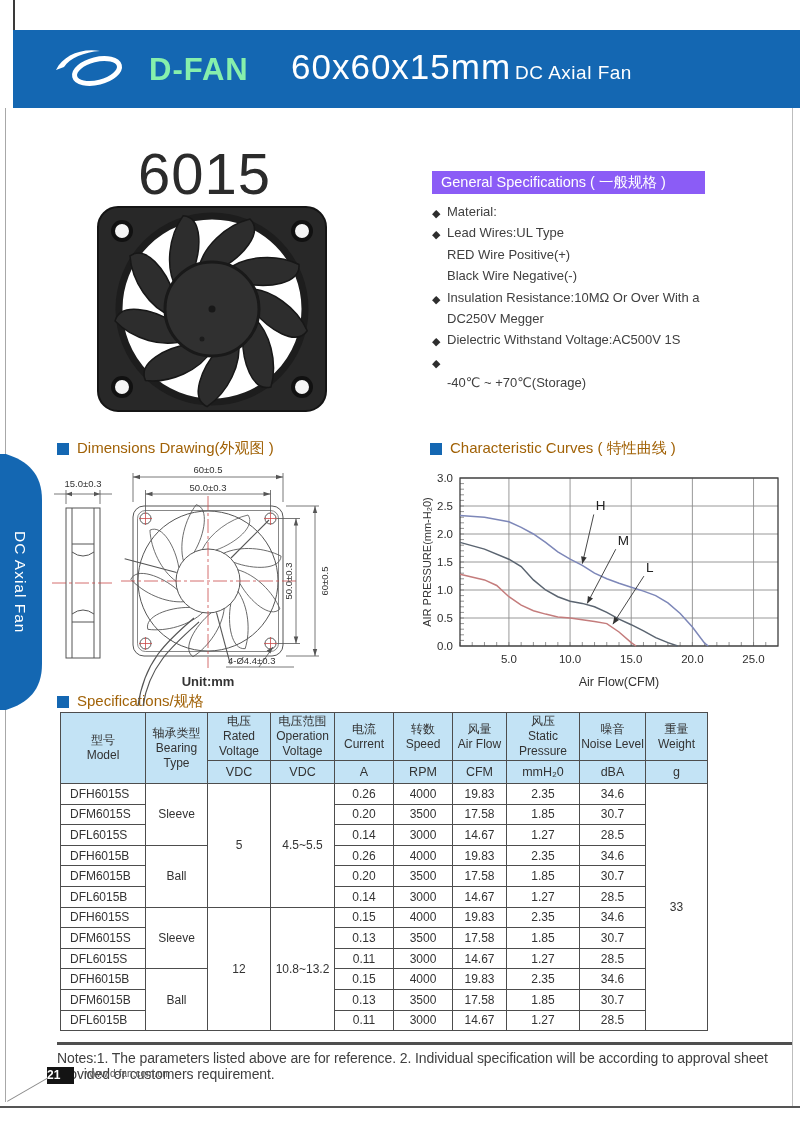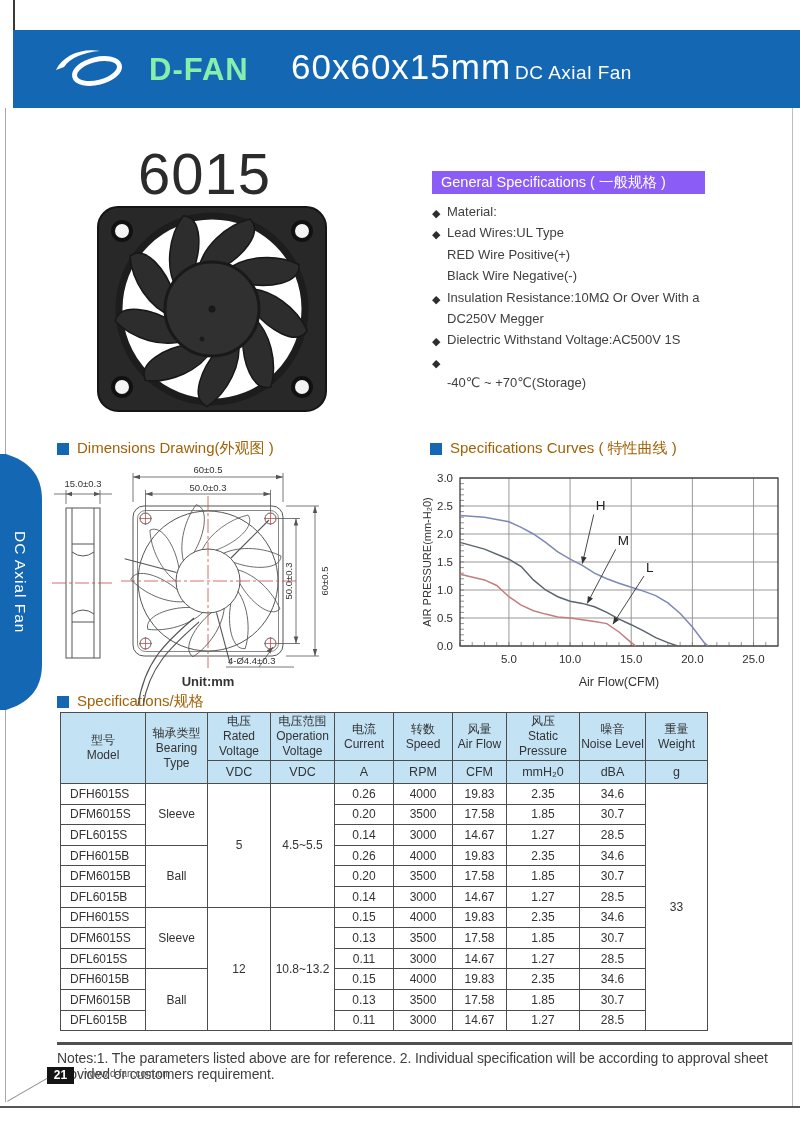--- a/index.html
+++ b/index.html
@@ -47,21 +47,21 @@
   .spec-table{position:absolute;left:60px;top:712px;border-collapse:collapse;table-layout:fixed;width:648px;}
   .spec-table th,.spec-table td{border:1px solid #4d4d4d;text-align:center;overflow:hidden;}
   .spec-table th{background:#c3e3f5;font-weight:400;color:#333;}
   .spec-table .h-name{height:46px;font-size:12px;line-height:15px;}
   .spec-table .h-unit{height:23px;font-size:12.5px;}
   .spec-table td{height:19.6px;font-size:12px;color:#333;padding:0;}
   .spec-table td.model-cell{text-align:left;padding-left:9px;}
   
   .notes-text{position:absolute;left:57px;top:1050px;width:740px;font-size:14px;color:#3f3f3f;letter-spacing:-0.1px;}
   .page-num{position:absolute;left:47px;top:1067px;width:27px;height:17px;background:#141414;color:#fff;
-    font-size:12px;font-weight:bold;text-align:center;line-height:17px;}
+    font-size:12px;font-weight:bold;line-height:17px;}
   .website{position:absolute;left:86px;top:1068px;font-size:10px;color:#555;}
   svg text{font-family:"Liberation Sans","DejaVu Sans",sans-serif;}
 </style>
 </head>
 <body>
 
 <div class="topleft-tick"></div>
 <div class="left-line"></div>
 <div class="right-line"></div>
 
@@ -163,21 +163,21 @@
       <span>-40℃ ~ +70℃(Storage)</span>
     </div>
 </div>
 
 <div class="sec-title" id="dims-title">
   <span class="sec-sq"></span>
   <span>Dimensions Drawing(外观图 )</span>
 </div>
 <div class="sec-title" id="curves-title">
   <span class="sec-sq"></span>
-  <span>Specifications Curves ( 特性曲线 )</span>
+  <span>Characteristic Curves ( 特性曲线 )</span>
 </div>
 <div class="sec-title" id="spec-title">
   <span class="sec-sq"></span>
   <span>Specifications/规格</span>
 </div>
 
 <svg class="dims-svg" width="372" height="258" viewBox="0 0 372 258">
   <g stroke="#555" stroke-width="1" fill="none">
 
     <rect x="18" y="52" width="34" height="150"></rect>

